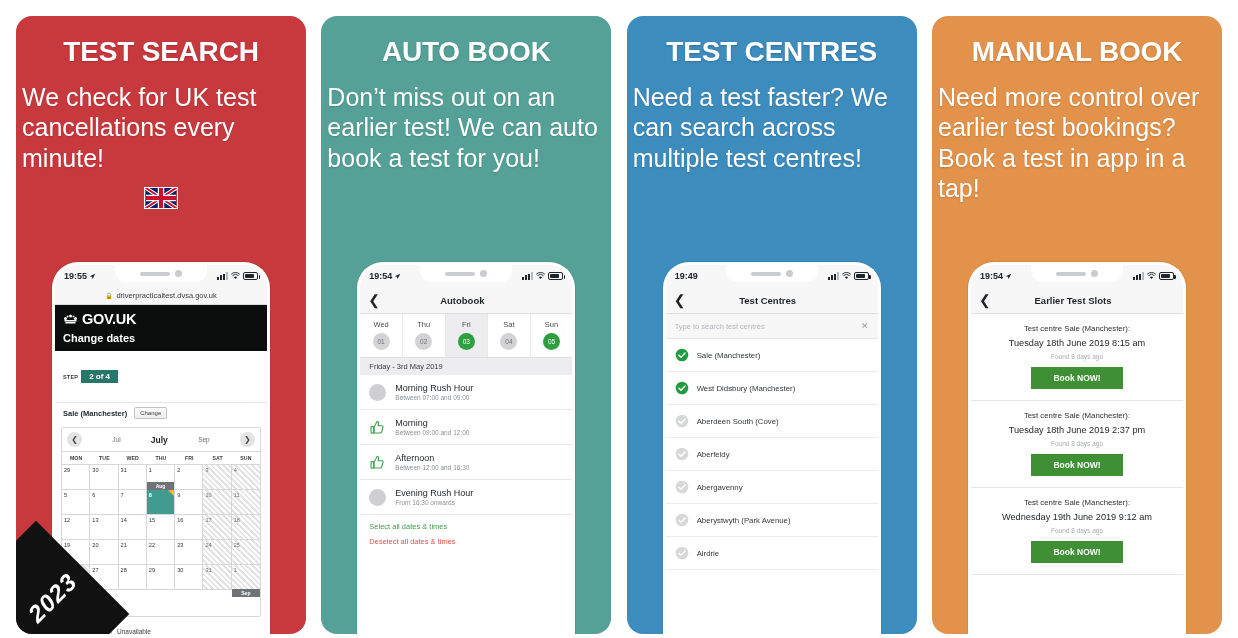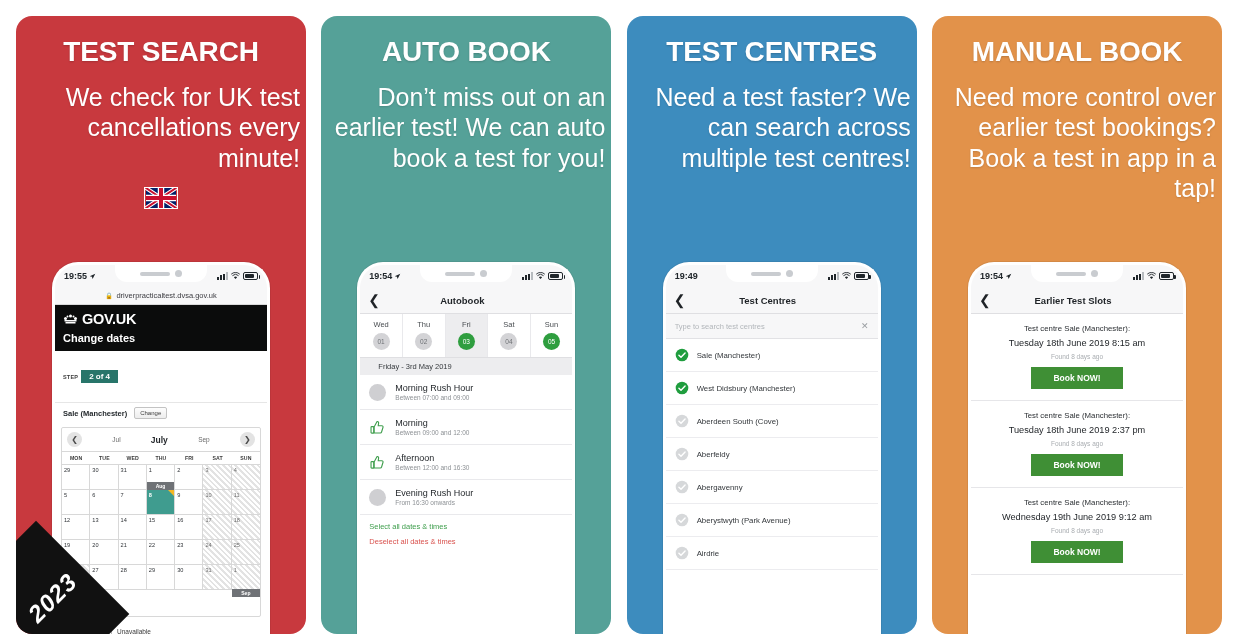--- a/index.html
+++ b/index.html
@@ -34,21 +34,21 @@
     color: #ffffff;
     letter-spacing: -0.2px;
     text-align: center;
     text-shadow: 0 1px 2px rgba(0,0,0,0.18);
     line-height: 1.1;
   }
   .panel-sub {
     margin-top: 14px;
     font-size: 25px;
     color: #ffffff;
-    text-align: right;
+    text-align: left;
     line-height: 1.22;
     padding: 0 6px;
     text-shadow: 0 1px 2px rgba(0,0,0,0.14);
     font-weight: 400;
   }
   .flag-row { margin-top: 10px; height: 30px; display: flex; align-items: center; justify-content: center; }
   .flag { width: 34px; height: 22px; border: 1px solid #ffffff; display:block; }
 
   
   .phone-wrap { position: absolute; left: 50%; transform: translateX(-50%); bottom: 0; width: 218px; }
@@ -191,21 +191,21 @@
   }
   .day:last-child { border-right: none; }
   .day.active { background: #ededef; }
   .day .dl { font-size: 7.5px; color: #4a4e52; margin-bottom: 4px; }
   .day .dn {
     width: 17px; height: 17px; border-radius: 50%; margin: 0 auto;
     background: #d3d3d6; color: #6d7074; font-size: 6.5px;
     display: flex; align-items: center; justify-content: center;
   }
   .day .dn.on { background: #2f9e3f; color: #ffffff; }
-  .datebar { background: #ededef; padding: 4px 18px; font-size: 7.5px; color: #35393d; }
+  .datebar { background: #ededef; padding: 4px 9px; font-size: 7.5px; color: #35393d; }
   .slot { display: flex; align-items: center; gap: 9px; padding: 8px 9px; border-bottom: 1px solid #e9e9ec; }
   .slot .dot { width: 17px; height: 17px; border-radius: 50%; background: #cfcfd2; flex: none; }
   .slot .thumb { width: 17px; height: 17px; flex: none; display:block; }
   .slot .st { font-size: 9px; color: #25292d; margin-bottom: 1px; }
   .slot .ss { font-size: 6.5px; color: #8d9195; }
   .linkrow { padding: 7px 9px 0 9px; }
   .linkrow a { display: block; font-size: 7.5px; margin-bottom: 6px; }
   .lnk-green { color: #3f9e4d; }
   .lnk-red { color: #d9534f; }
 

